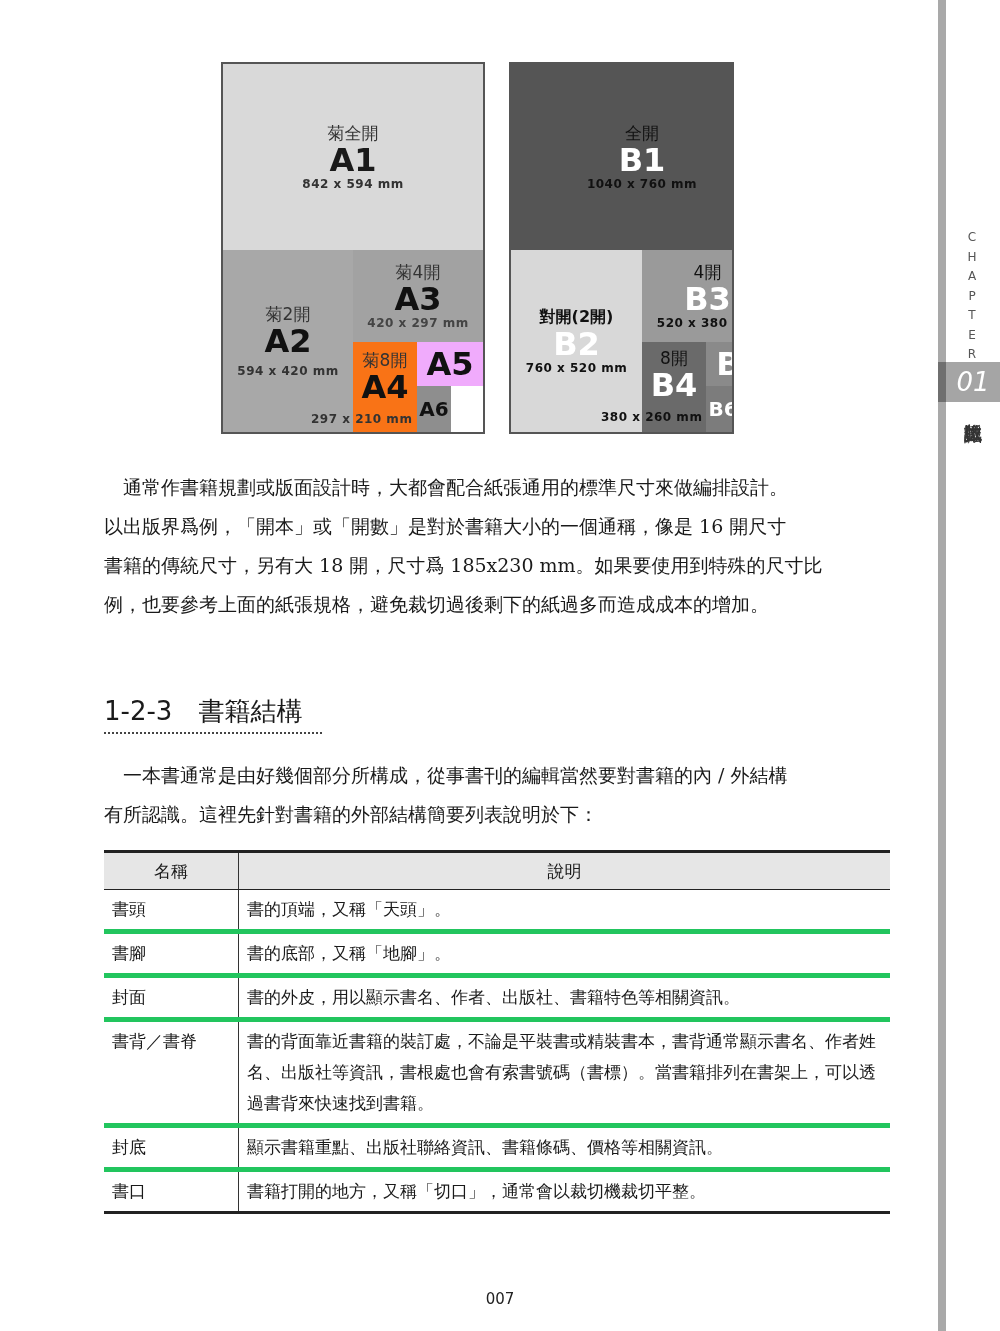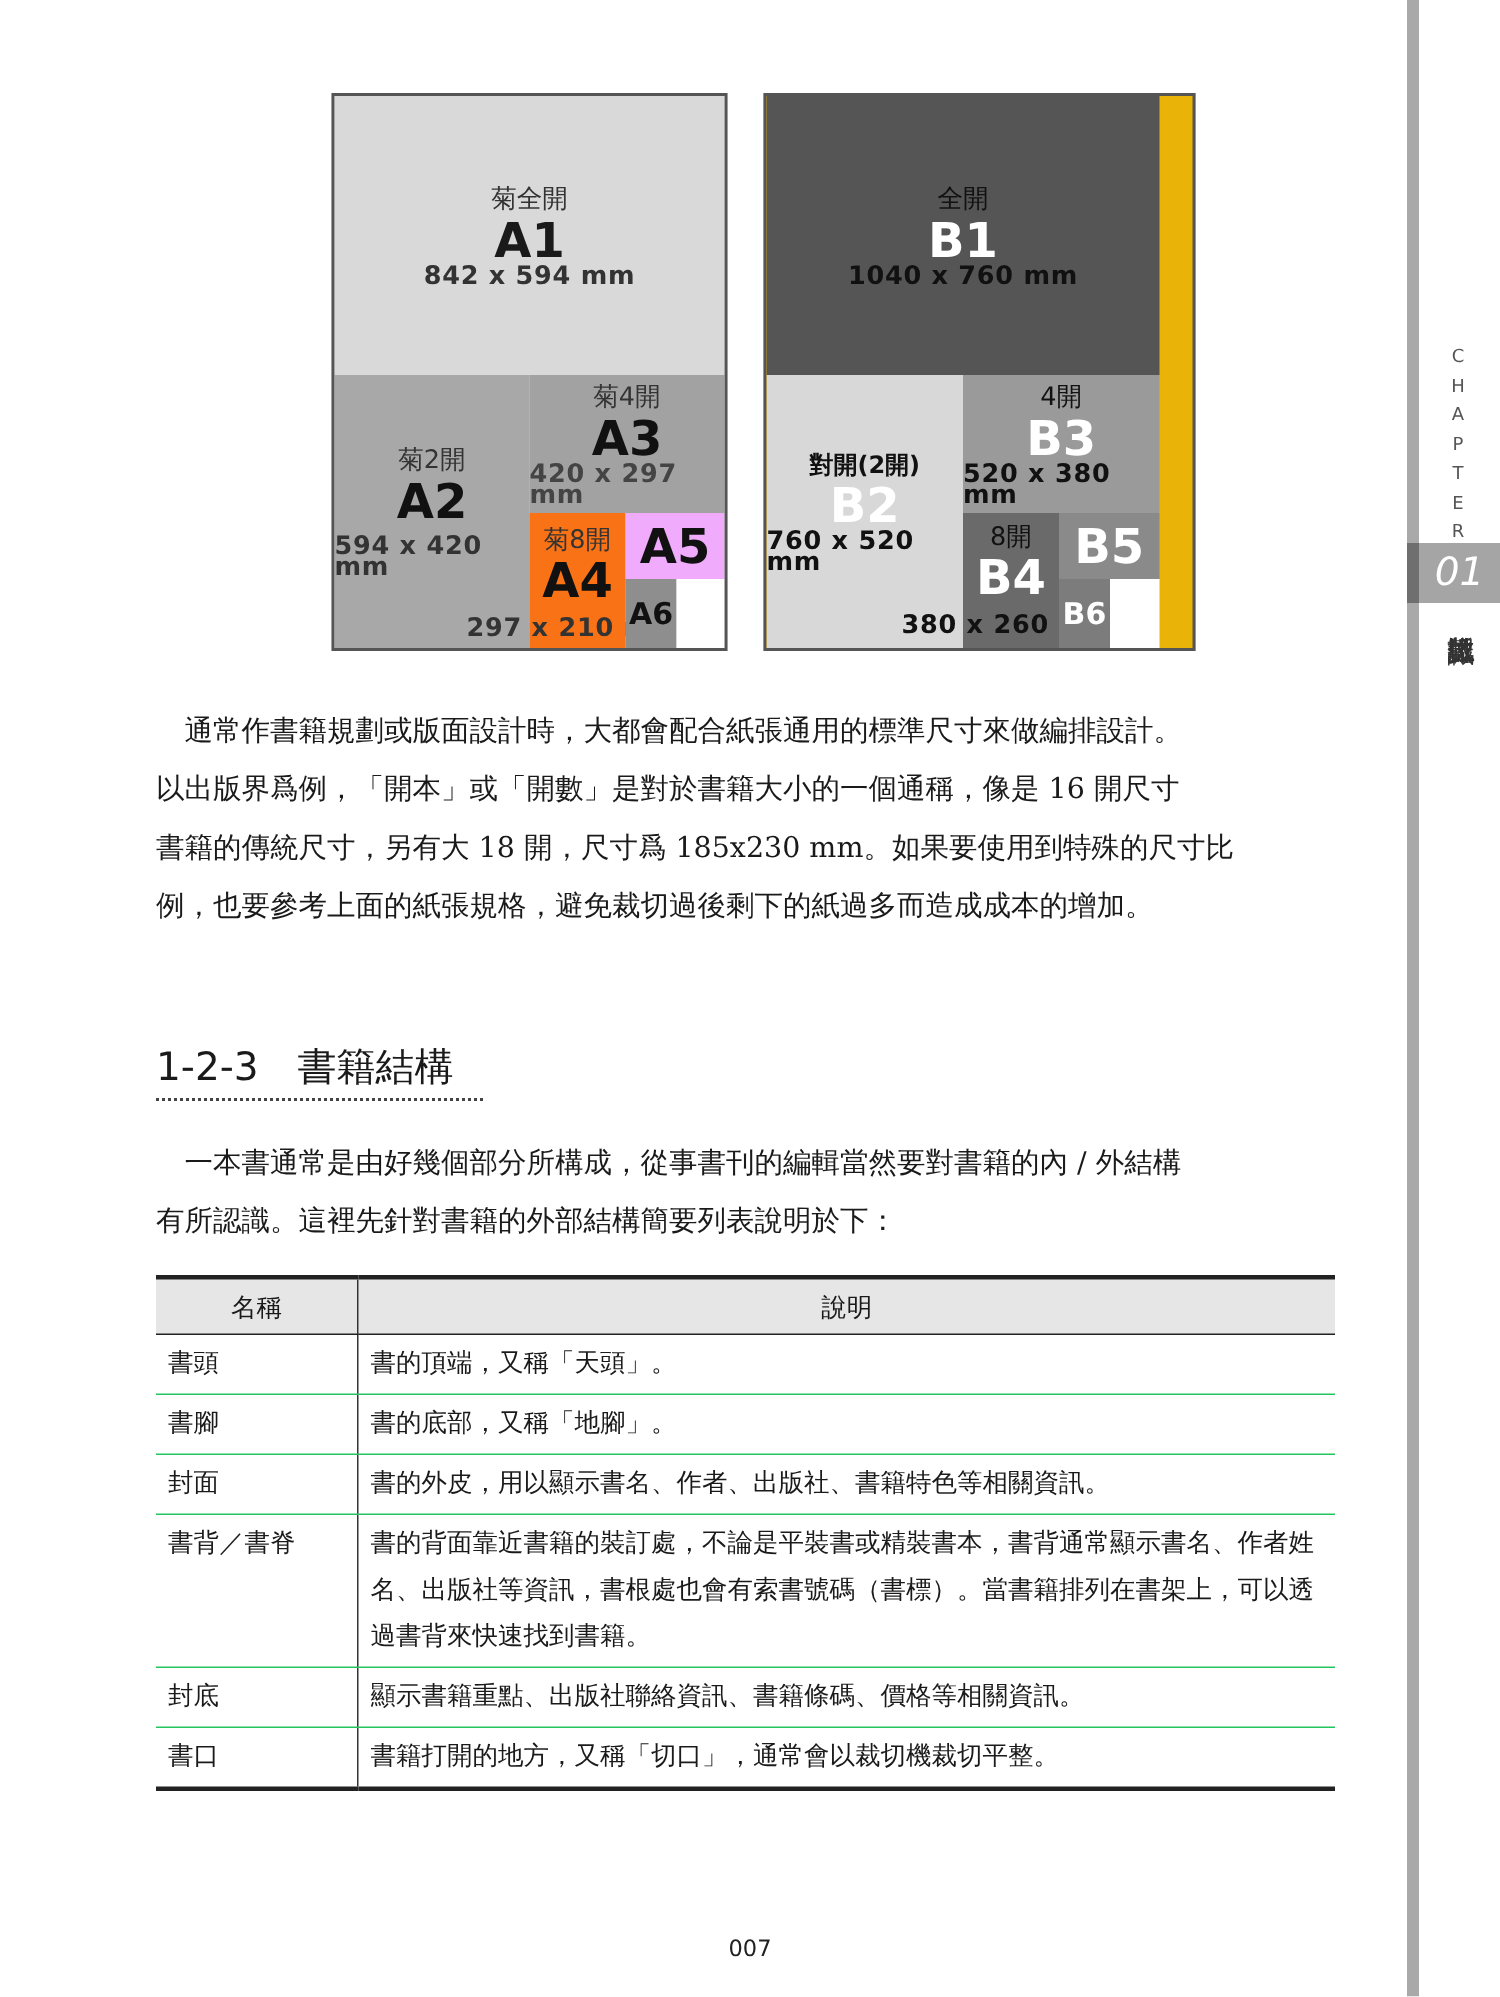--- a/index.html
+++ b/index.html
@@ -16,35 +16,35 @@
                   font-size:12px; color:#555; line-height:19.5px; text-align:center; }
   .chapter-title { position:absolute; left:960px; top:410px; width:24px; font-family:"DejaVu Sans", sans-serif;
                    font-size:18px; color:#333; line-height:21px; text-align:center; writing-mode:vertical-rl; letter-spacing:0; }
 
   
   .diagram { position:absolute; border:2px solid #555; box-sizing:border-box; overflow:hidden; }
   .cell { position:absolute; box-sizing:border-box; display:flex; flex-direction:column; align-items:center; justify-content:center;
           font-family:"DejaVu Sans", sans-serif; text-align:left; }
   .lbl-cn { font-size:17px; line-height:20px; }
   .lbl-big { font-size:32px; font-weight:bold; line-height:34px; }
-  .lbl-dim { font-size:17px; font-weight:bold; letter-spacing:0.5px; line-height:14px; }
+  .lbl-dim { font-size:12px; font-weight:bold; letter-spacing:0.5px; line-height:14px; }
   .abs { position:absolute; font-family:"DejaVu Sans", sans-serif; white-space:nowrap; }
 
   
   .para { position:absolute; left:104px; width:790px; font-size:19px; line-height:39px; color:#1a1a1a; text-align:justify; }
   .para p { margin:0; }
   .heading { position:absolute; left:104px; top:694px; font-family:"DejaVu Sans", sans-serif; font-size:26px; color:#1a1a1a; }
   .heading .num { margin-right:26px; }
   .dotline { position:absolute; left:104px; top:732px; width:218px; height:0; border-top:2px dotted #444; }
 
   
   table.struct { position:absolute; left:104px; top:850px; width:786px; border-collapse:collapse; font-size:17px; }
   table.struct th { background:#e6e6e6; font-family:"DejaVu Sans", sans-serif; font-weight:normal; height:34px;
                     border-top:3px solid #222; border-bottom:1px solid #222; }
-  table.struct td { border-bottom:1px solid #22c55e; padding:4px 8px; vertical-align:top; line-height:31px; }
+  table.struct td { border-bottom:5px solid #22c55e; padding:4px 8px; vertical-align:top; line-height:31px; }
   table.struct tr:last-child td { border-bottom:3px solid #222; }
   table.struct .c1 { width:118px; border-right:1px solid #333; }
   .page-num { position:absolute; left:0; width:1000px; top:1290px; text-align:center;
               font-family:"DejaVu Sans", sans-serif; font-size:15px; color:#222; }
 </style>
 </head>
 <body>
 
 <div class="rail"></div>
 <div class="rail-dark"></div>
@@ -85,21 +85,21 @@
   <span class="abs lbl-dim" style="left:88px; top:348px; color:#333;">297 x 210 mm</span>
   <div class="cell" style="left:194px; top:278px; width:66px; height:44px; background:#f0abfc; color:#111;">
     <span class="lbl-big">A5</span>
   </div>
   <div class="cell" style="left:194px; top:322px; width:34px; height:46px; background:#8e8e8e; color:#111;">
     <span style="font-size:20px; font-weight:bold;">A6</span>
   </div>
   <div style="position:absolute; left:228px; top:322px; width:32px; height:46px; background:#ffffff;"></div>
 </div>
 
-<div class="diagram" style="left:509px; top:62px; width:288px; height:372px; background:#eab308;">
+<div class="diagram" style="left:509px; top:62px; width:225px; height:372px; background:#0f766e;">
   <div class="cell" style="left:0; top:0; width:262px; height:186px; background:#555555;">
     <span class="lbl-cn" style="color:#111;">全開</span>
     <span class="lbl-big" style="color:#fff;">B1</span>
     <span class="lbl-dim" style="color:#111;">1040 x 760 mm</span>
   </div>
   <div class="cell" style="left:0; top:186px; width:131px; height:182px; background:#d8d8d8;">
     <span class="lbl-cn" style="color:#111; font-weight:bold; font-size:16px;">對開(2開)</span>
     <span class="lbl-big" style="color:#fff;">B2</span>
     <span class="lbl-dim" style="color:#111;">760 x 520 mm</span>
   </div>

